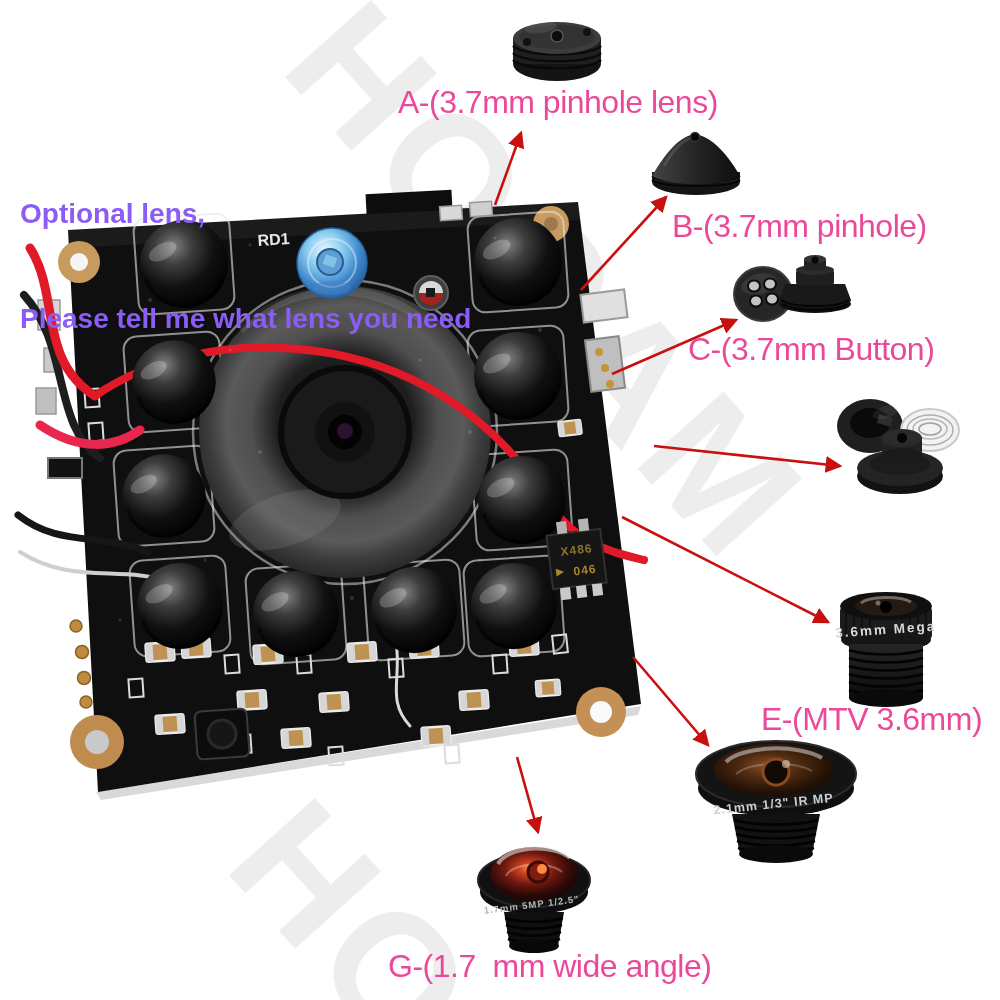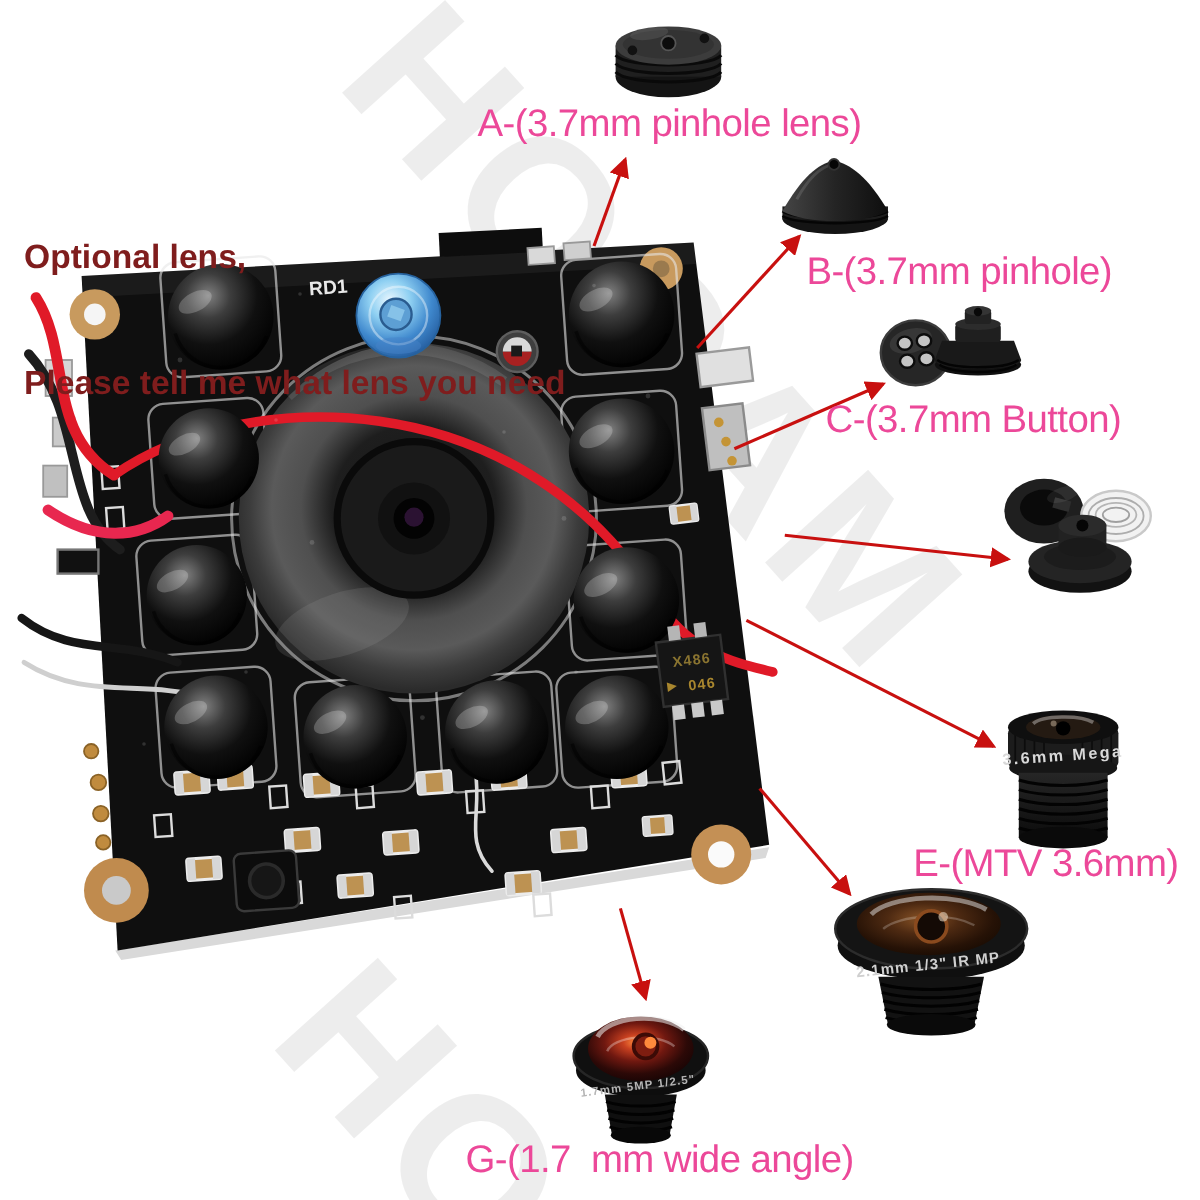--- a/index.html
+++ b/index.html
@@ -13,21 +13,21 @@
   .lens-label{position:absolute;z-index:3;font-weight:400;font-size:32px;color:#ec4899;
               letter-spacing:-0.5px;white-space:pre;}
   #label-a{left:398px;top:84px;}
   #label-b{left:672px;top:208px;}
   #label-c{left:688px;top:331px;}
   #label-d{left:720px;top:491px;}
   #label-e{left:741px;top:701px;margin-left:20px;}
   #label-f{left:674px;top:858px;}
   #label-g{left:388px;top:948px;}
   .note{position:absolute;left:20px;top:126px;z-index:3;font-weight:700;font-size:28px;
-        line-height:35px;color:#7f1d1d;white-space:pre;}
+        line-height:35px;color:#8b5cf6;white-space:pre;}
 </style>
 </head>
 <body>
 
 <div class="canvas">
 
   <div class="wm" id="wm-top">HOCAM</div>
   <div class="wm" id="wm-bottom">HOCAM</div>
 
   <svg class="scene" width="1000" height="1000" viewBox="0 0 1000 1000">

